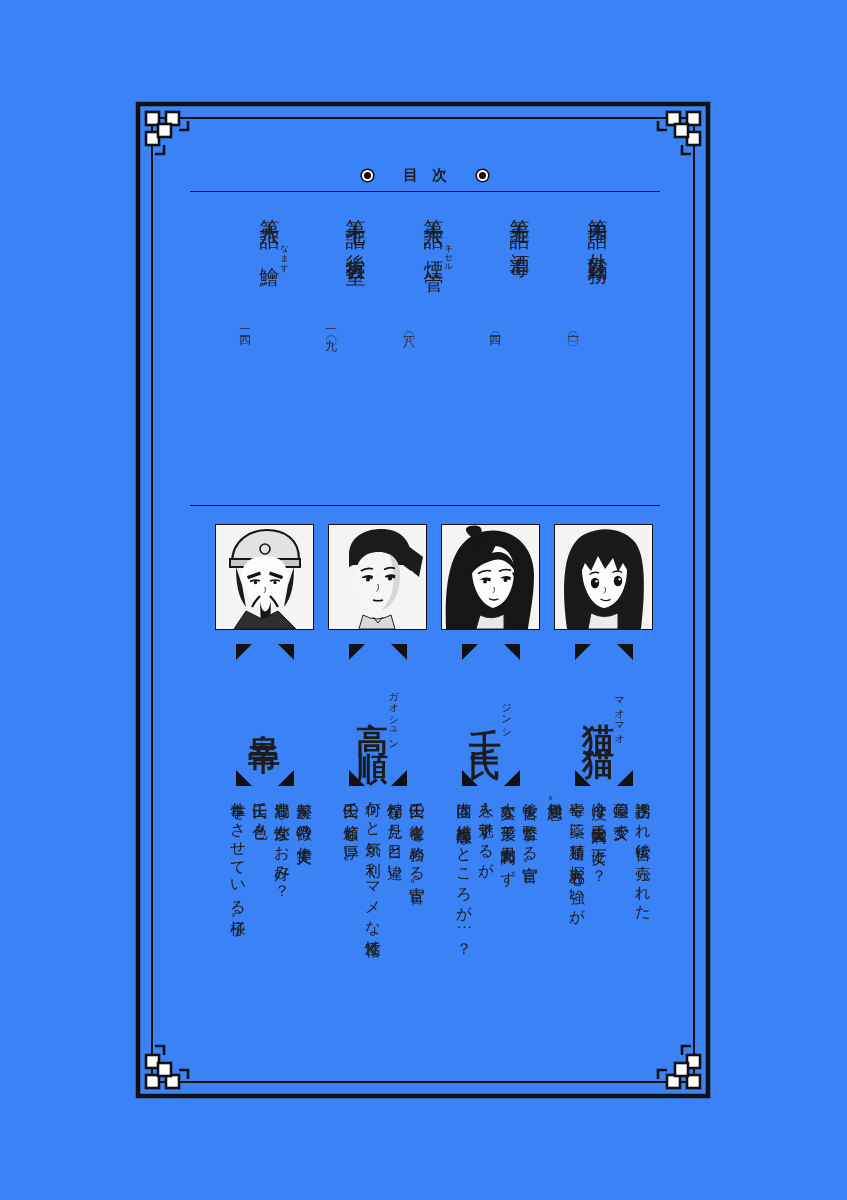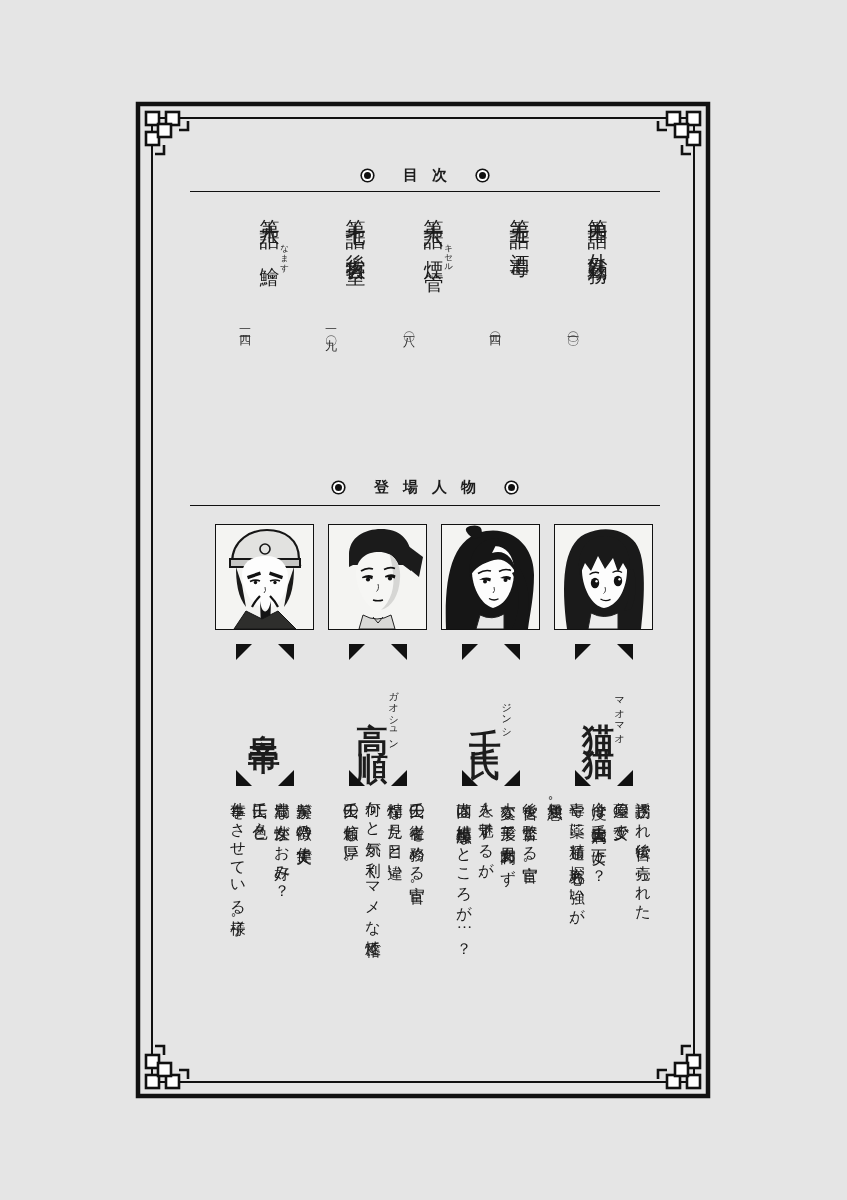--- a/index.html
+++ b/index.html
@@ -1,21 +1,21 @@
 <!DOCTYPE html>
 <html lang="ja"><head>
 <meta charset="utf-8">
 <style>
   html,body{margin:0;padding:0;}
   body{
     width:847px;height:1200px;background:#ffffff;
     font-family:"Liberation Serif","DejaVu Serif",serif;
     color:#1c1c1c;overflow:hidden;
   }
-  .page{position:relative;width:847px;height:1200px;background:#e5e5e5;}
+  .page{position:relative;width:847px;height:1200px;background:#3b82f6;}
 
   
   .frame-svg{position:absolute;left:0;top:0;}
 
   
   .sec-header{
     position:absolute;left:190px;width:470px;
     display:flex;justify-content:center;align-items:center;gap:18px;
   }
   .sec-title{
@@ -133,25 +133,20 @@
       <div class="toc-main"><span>第十七話</span><span class="toc-gap"></span><ruby><span>後宮教室</span><rt></rt></ruby></div>
     </div>
 
     <div class="toc-entry">
       <div class="toc-page">一四一</div>
       <div class="toc-main"><span>第十八話</span><span class="toc-gap"></span><ruby><span>鱠</span><rt>なます</rt></ruby></div>
     </div>
 
   </div>
 
-  <div class="sec-header chars-header">
-    <span class="fisheye"></span>
-    <span class="sec-title">登場人物</span>
-    <span class="fisheye"></span>
-  </div>
   <div class="sec-rule chars-rule"></div>
 
   <div class="chars-body">
 
     <div class="char-col">
       <div class="portrait">
         <svg width="97" height="104" viewBox="0 0 97 104">
           <rect width="97" height="104" fill="#f4f4f2"></rect>
           <path d="M12 104 C6 58 8 20 30 9 C47 1 66 3 78 15 C92 28 90 70 86 104 Z" fill="#1a1a1a"></path>
           <path d="M27 47 C26 28 37 17 50 17 C64 17 73 29 72 47 C71 66 62 81 49 83 C37 81 28 64 27 47 Z" fill="#fdfdfd"></path>

